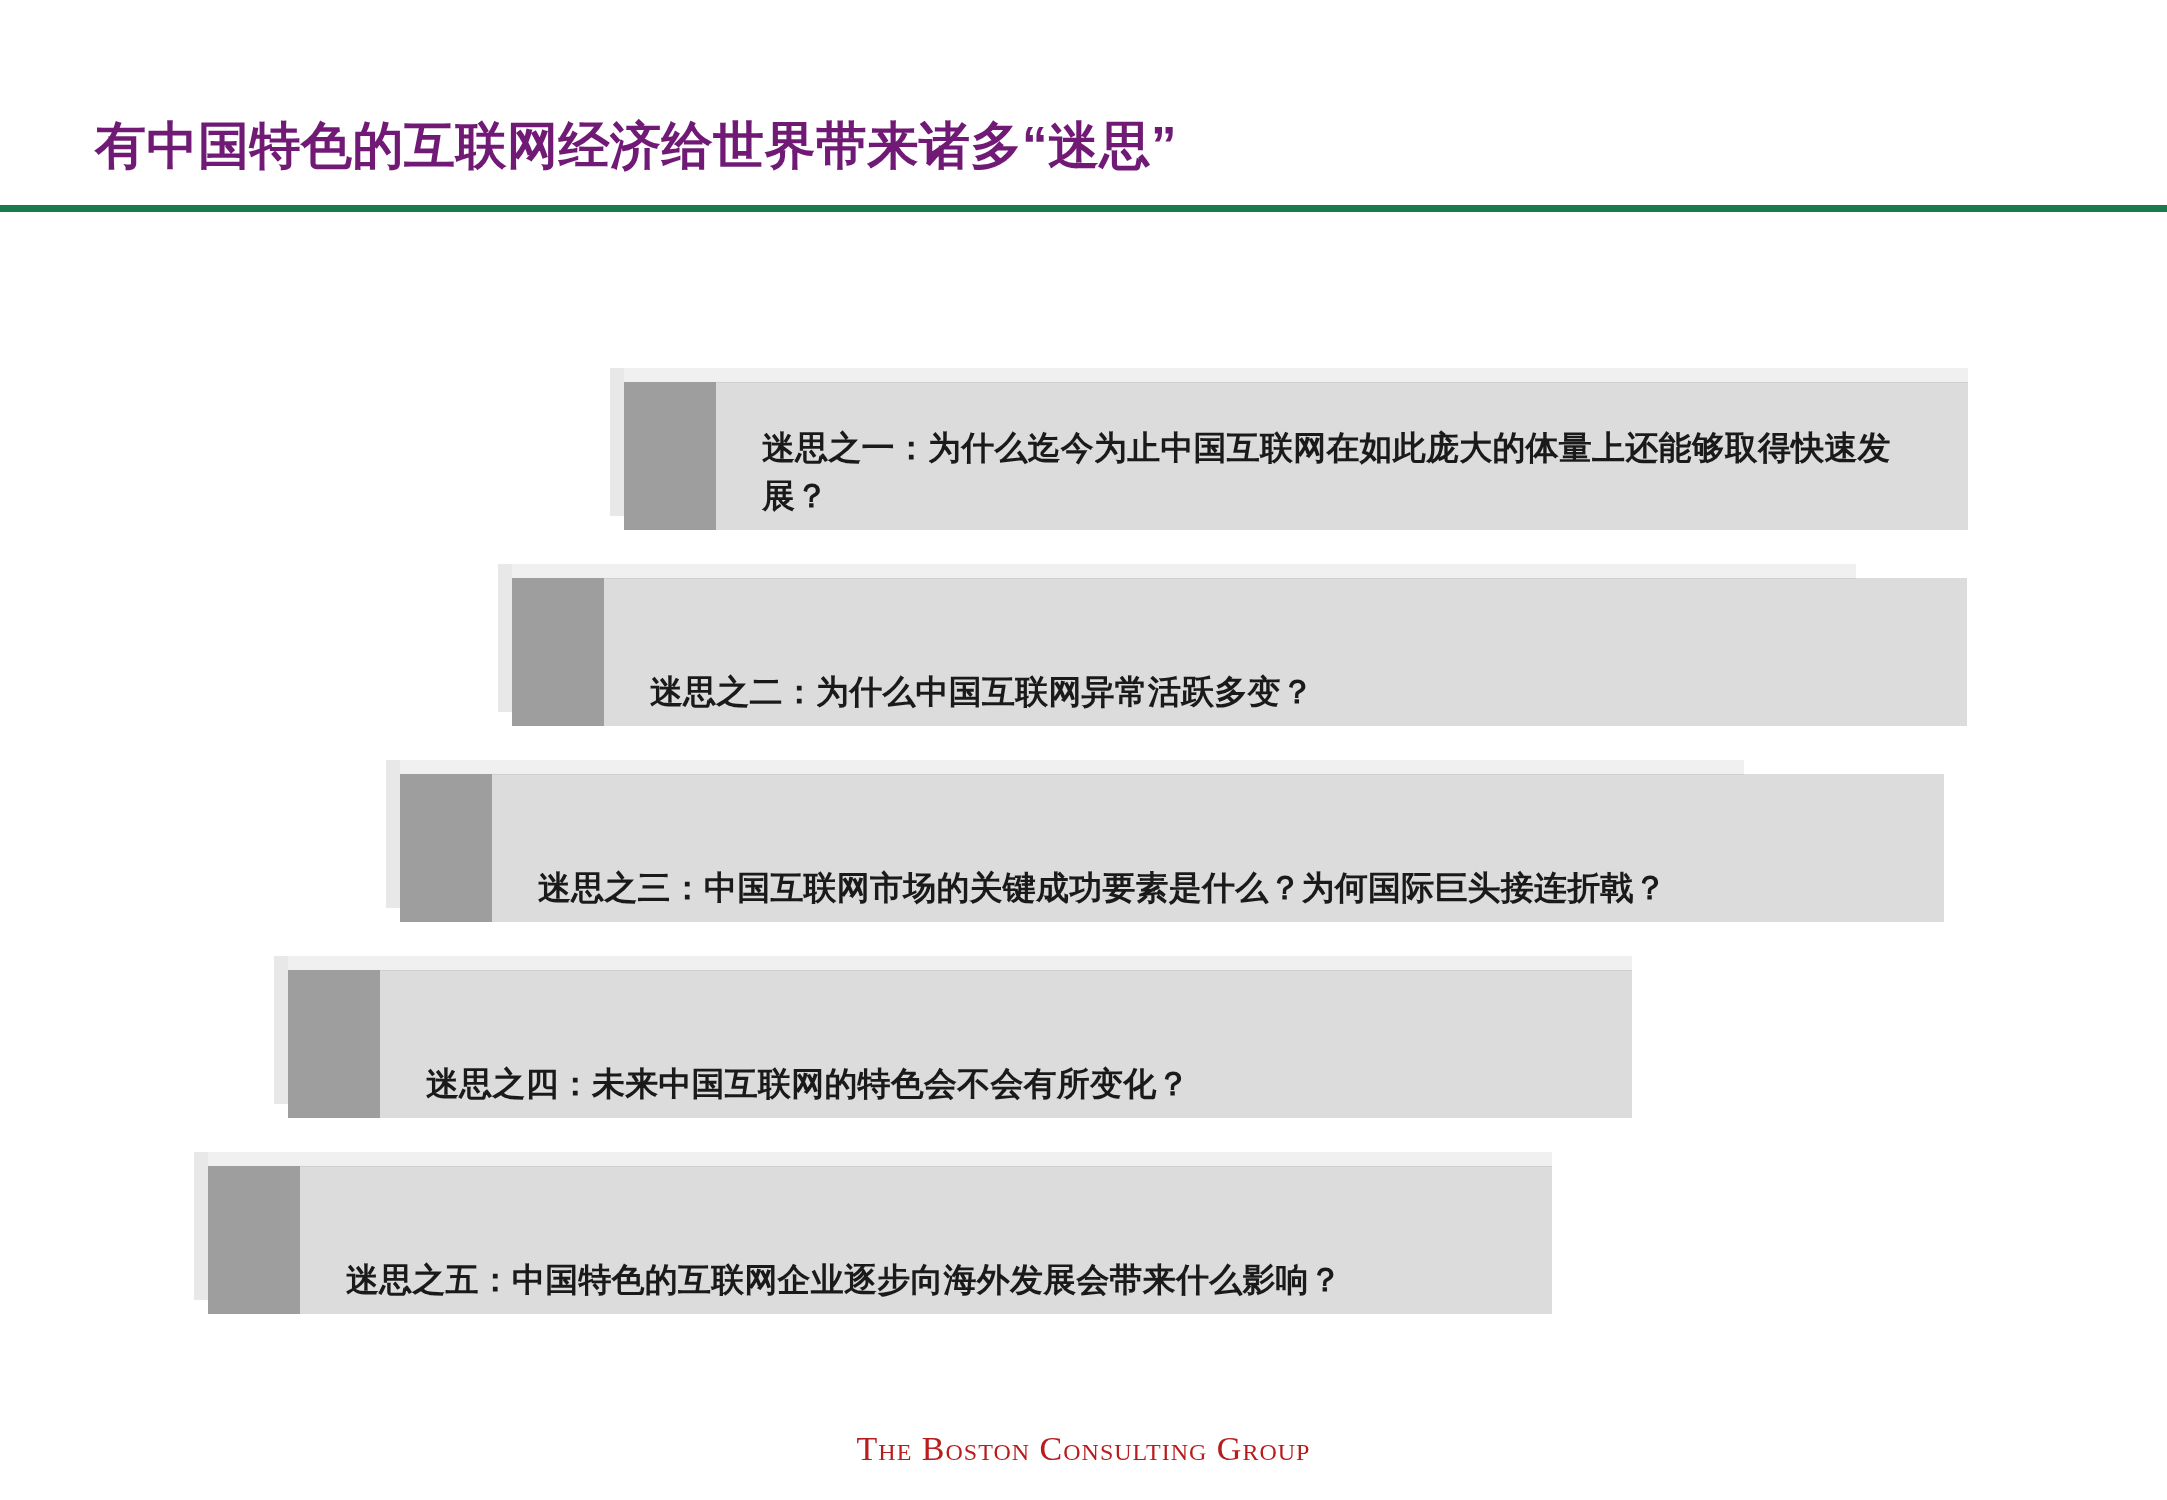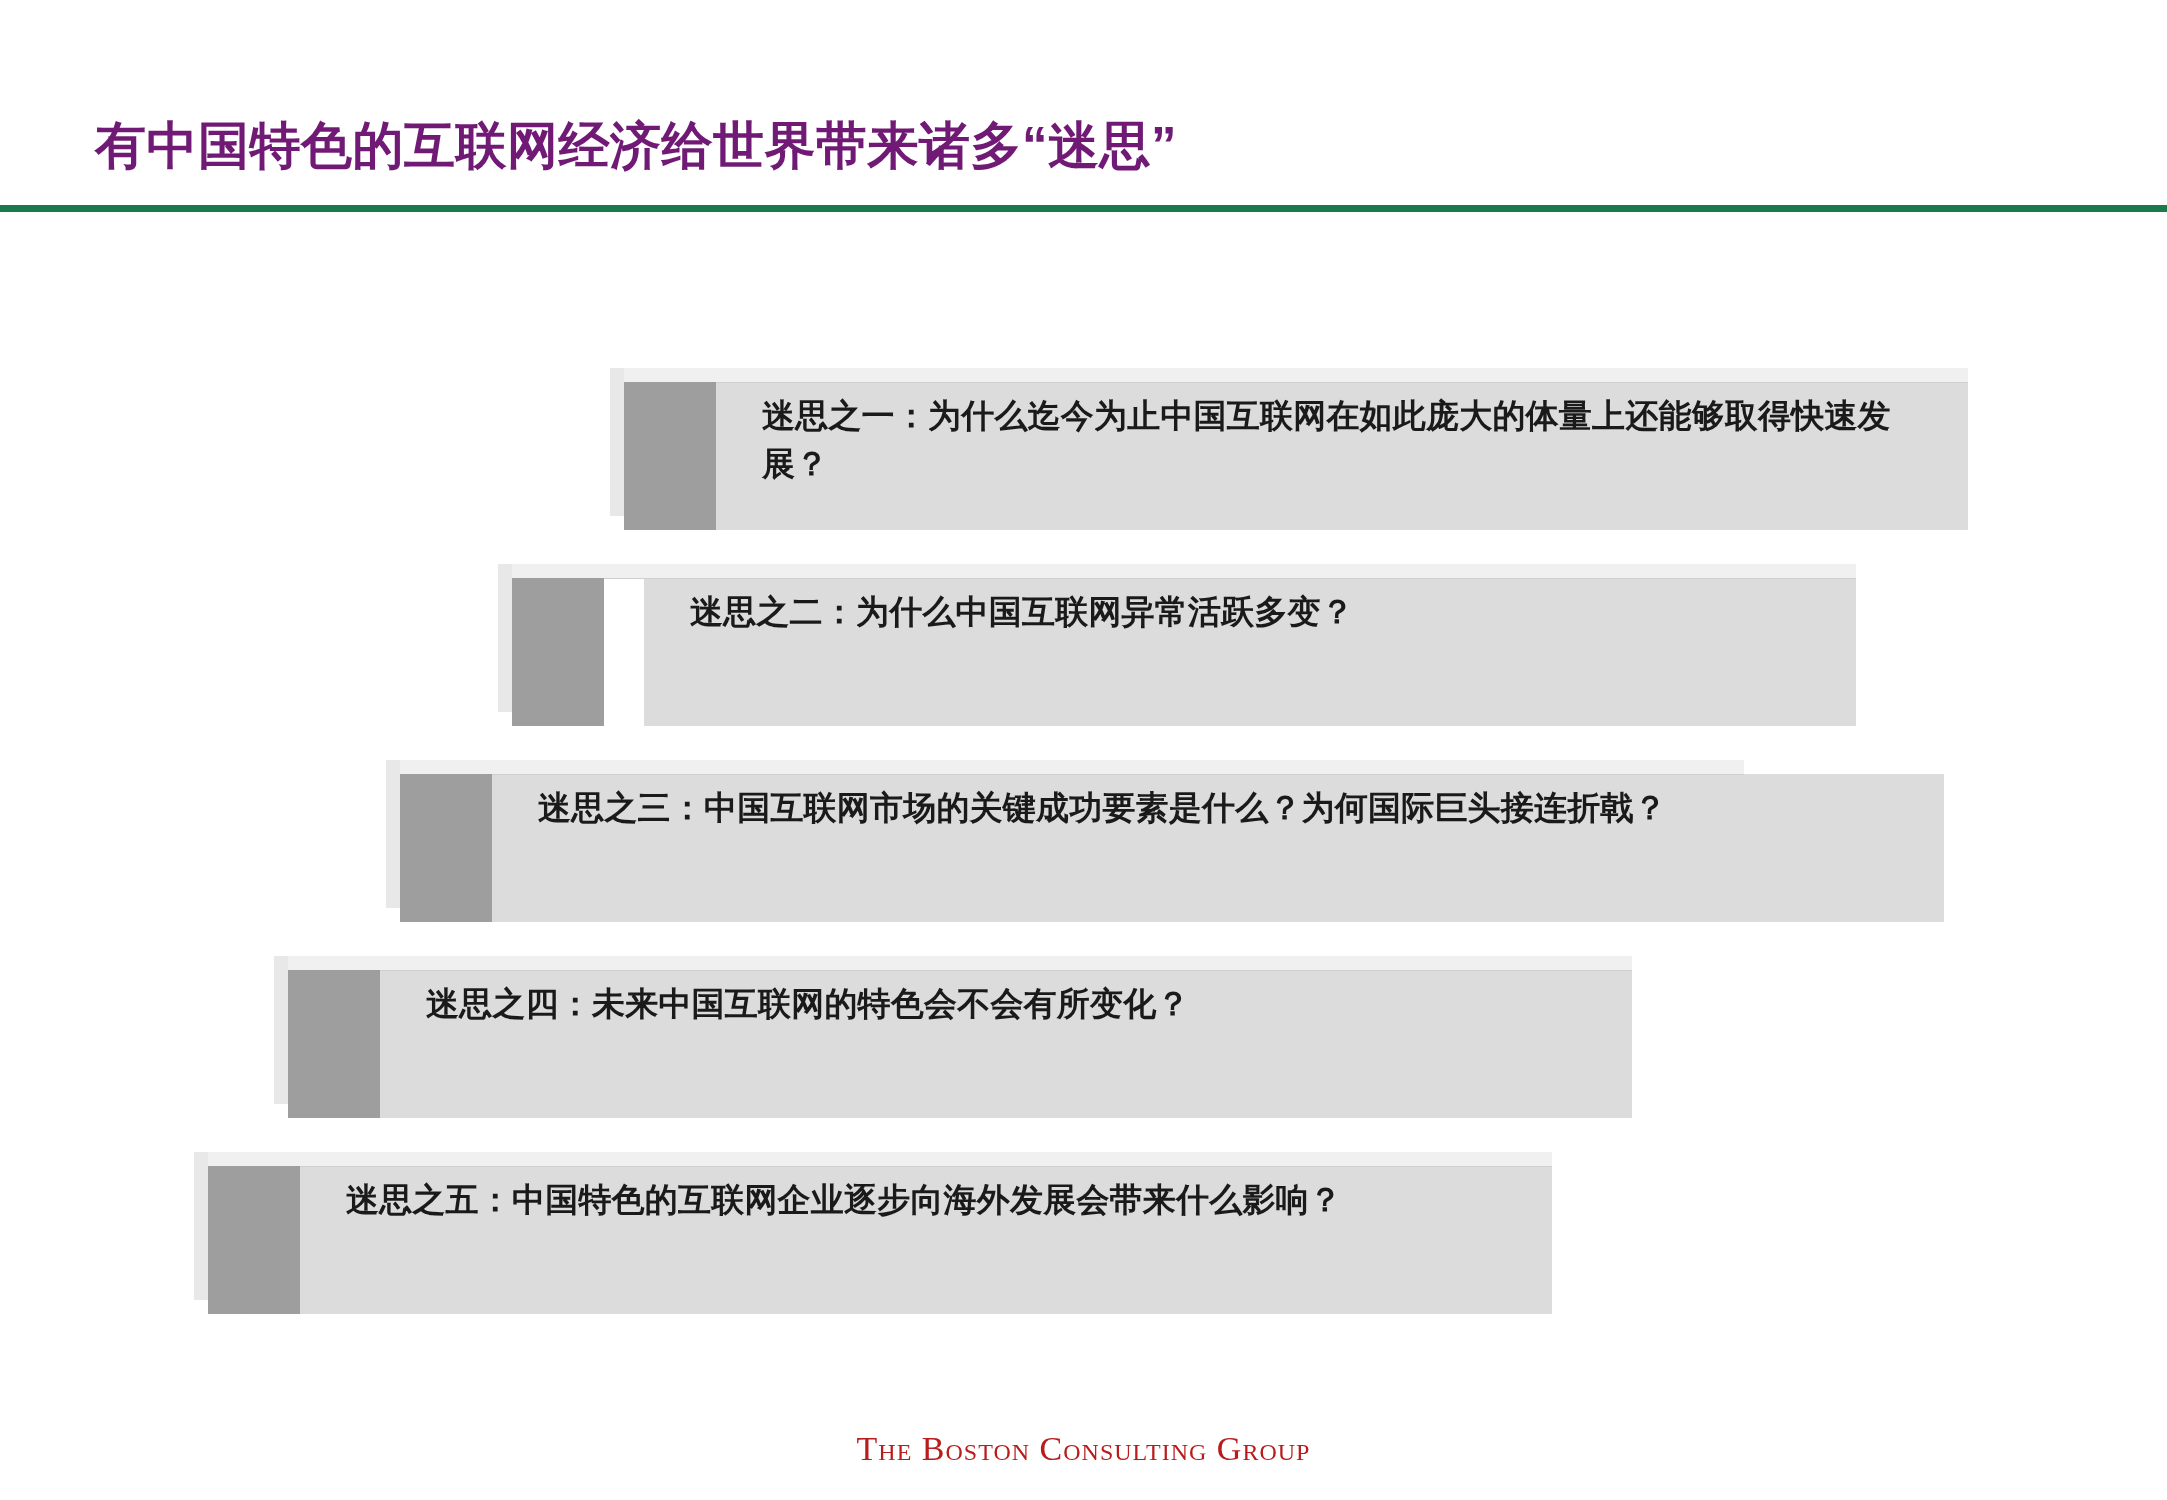--- a/index.html
+++ b/index.html
@@ -72,21 +72,21 @@
     top: 0;
     width: 60px;
     height: 100%;
     background: #9e9e9e;
     clip-path: polygon(0% 0%, 100% 50%, 0% 100%, 0% 72%, 45% 50%, 0% 28%);
   }
   .arrow-body {
     flex: 1 1 auto;
     background: #dcdcdc;
     display: flex;
-    align-items: flex-start;
+    align-items: flex-end;
     box-sizing: border-box;
     padding: 10px 34px 10px 46px;
   }
   .arrow-text {
     font-size: 33px;
     font-weight: bold;
     color: #1a1a1a;
     line-height: 1.45;
     letter-spacing: 0.2px;
   }
@@ -133,21 +133,21 @@
     <div class="bevel" style="width:1344px;"></div>
     <div class="bevel-side" style="height:148px;"></div>
     <div class="arrow-head">
       <div class="arrow-notch"></div>
     </div>
     <div class="arrow-body">
       <div class="arrow-text">迷思之一：为什么迄今为止中国互联网在如此庞大的体量上还能够取得快速发展？</div>
     </div>
   </div>
 
-  <div class="row" style="left:512px; top:578px; width:1344px; height:148px;gap:40px;">
+  <div class="row" style="left:512px; top:578px; width:1455px; height:148px;">
     <div class="bevel" style="width:1344px;"></div>
     <div class="bevel-side" style="height:148px;"></div>
     <div class="arrow-head">
       <div class="arrow-notch"></div>
     </div>
     <div class="arrow-body">
       <div class="arrow-text">迷思之二：为什么中国互联网异常活跃多变？</div>
     </div>
   </div>
 

